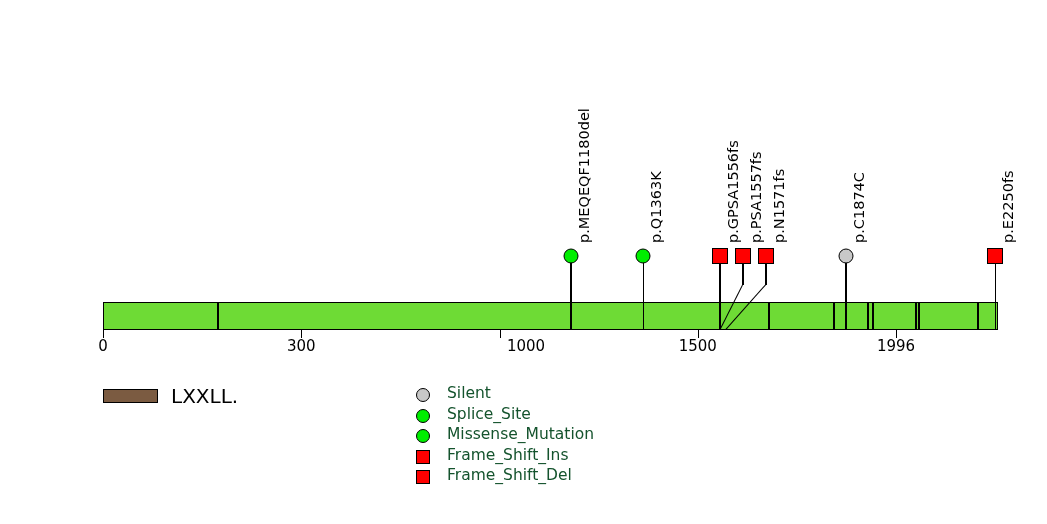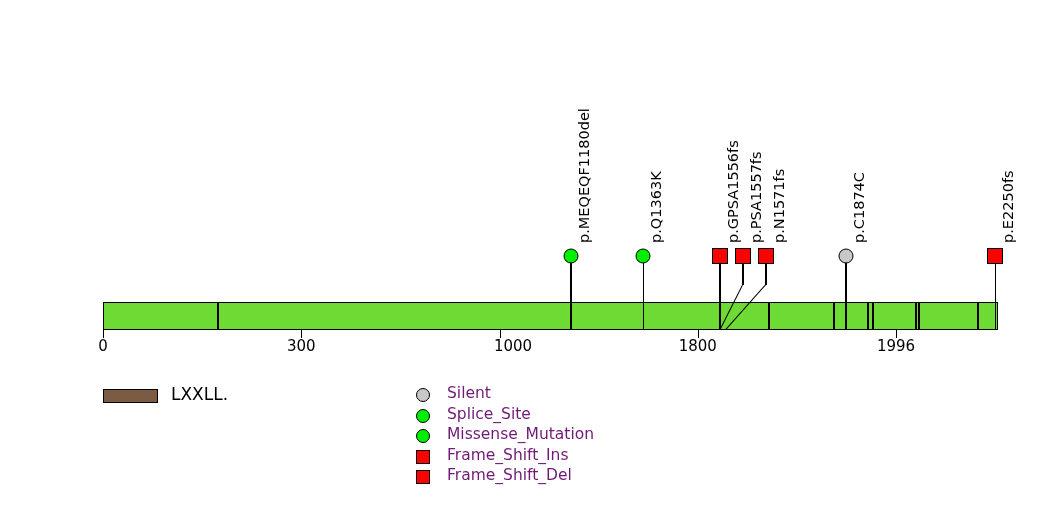--- a/index.html
+++ b/index.html
@@ -74,38 +74,38 @@
 
   
   #domain-legend{position:absolute;left:103px;top:386px;}
   #domain-legend .swatch{
     position:absolute;left:0;top:3px;
     width:55px;height:14px;
     background:#7B5B41;border:1.2px solid #000;box-sizing:border-box;
   }
   #domain-legend .lab{
     position:absolute;left:68px;top:-2px;
-    font-size:17px;color:#000;white-space:nowrap;
+    font-size:20px;color:#000;white-space:nowrap;
   }
 
   #mutation-legend{position:absolute;left:416px;top:385px;}
   .legend-row{position:relative;height:20.5px;}
   .legend-row .key-circle{
     position:absolute;left:0;top:3px;
     width:14px;height:14px;border-radius:50%;
     border:1.2px solid #000;box-sizing:border-box;
   }
   .legend-row .key-square{
     position:absolute;left:0;top:3px;
     width:14px;height:14px;
     border:1.2px solid #000;box-sizing:border-box;
   }
   .legend-row .key-label{
     position:absolute;left:31px;top:-1px;
-    font-size:15.5px;color:#701a75;white-space:nowrap;
+    font-size:15.5px;color:#14532d;white-space:nowrap;
   }
 </style>
 </head>
 <body>
 
 <div class="plot">
 
   <div id="protein-bar"></div>
   <div id="domain-dividers">
       <div class="domain-divider" style="left: 216.998px;"></div>
@@ -144,23 +144,23 @@
       <div class="mut-label" style="left: 1000.22px; top: 243px;">p.E2250fs</div>
     </div>
 
   <div id="axis-line"></div>
   <div id="axis-ticks">
       <div class="tick" style="left: 103px;"></div>
       <div class="tick-label" style="left: 103px;">0</div>
       <div class="tick" style="left: 301.272px;"></div>
       <div class="tick-label" style="left: 301.272px;">300</div>
       <div class="tick" style="left: 499.544px;"></div>
-      <div class="tick-label" style="left: 513px; text-align: right;">1000</div>
+      <div class="tick-label" style="left: 526px; text-align: right;">1000</div>
       <div class="tick" style="left: 697.816px;"></div>
-      <div class="tick-label" style="left: 697.816px;">1800</div>
+      <div class="tick-label" style="left: 697.816px;">1500</div>
       <div class="tick" style="left: 896.088px;"></div>
       <div class="tick-label" style="left: 896.088px;">1996</div>
     </div>
 
   <div id="domain-legend">
     <span class="swatch"></span>
     <span class="lab">LXXLL.</span>
   </div>
 
   <div id="mutation-legend">

